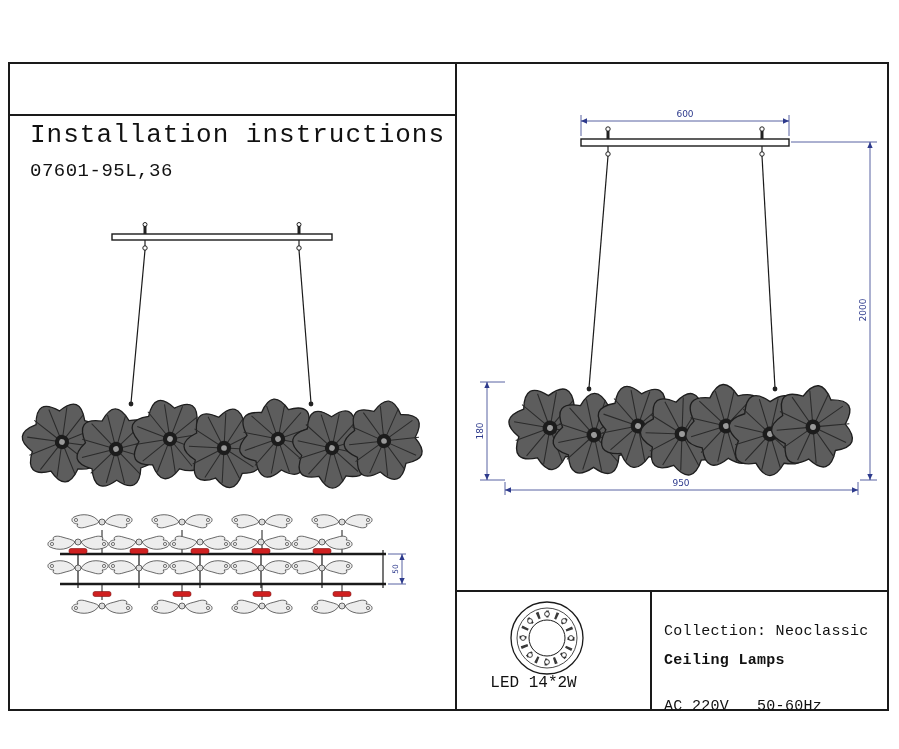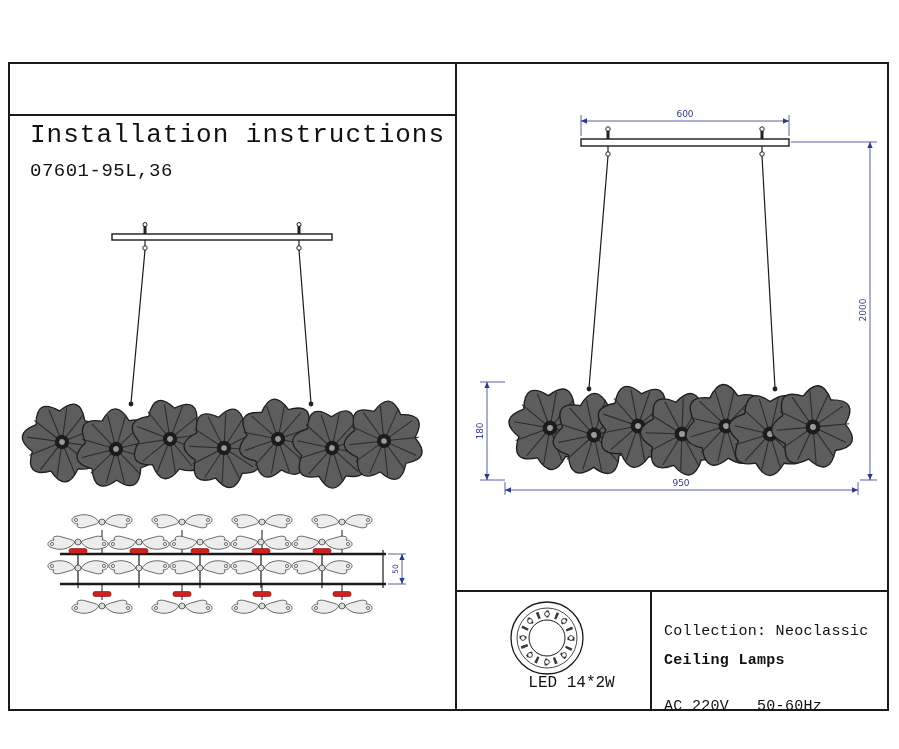--- a/index.html
+++ b/index.html
@@ -1,21 +1,21 @@
 <!DOCTYPE html>
 <html><head>
 <meta charset="utf-8">
 <style>
   html,body{margin:0;padding:0;background:#fff;}
   body{width:899px;height:749px;position:relative;font-family:"Liberation Mono",monospace;color:#111;overflow:hidden;}
   .frame{position:absolute;left:8px;top:62px;width:881px;height:649px;border:2px solid #1a1a1a;box-sizing:border-box;}
   .vline,.hline{position:absolute;background:#1a1a1a;}
   .title{position:absolute;left:30px;top:74px;font-size:26px;letter-spacing:1px;white-space:pre;margin-top:46px;}
   .model{position:absolute;left:30px;top:160px;font-size:19px;letter-spacing:0.5px;white-space:pre;text-align:right;}
-  .led-label{position:absolute;left:457px;top:674px;width:153px;text-align:center;font-size:16px;white-space:pre;padding-left:38px;}
+  .led-label{position:absolute;left:457px;top:674px;width:153px;text-align:center;font-size:16px;white-space:pre;}
   .info-line{position:absolute;left:664px;font-size:15px;letter-spacing:0.3px;white-space:pre;}
   .info-1{top:576px;margin-top:47px;} .info-2{top:652px;font-weight:bold;} .info-3{top:698px;}
   svg{position:absolute;overflow:visible;}
   svg text{font-family:"DejaVu Sans",sans-serif;}
   .dimtxt{font-size:9px;fill:#2d3a8c;}
   .dimtxt-sm{font-size:7.5px;fill:#2d3a8c;}
 </style>
 </head>
 <body>
 

